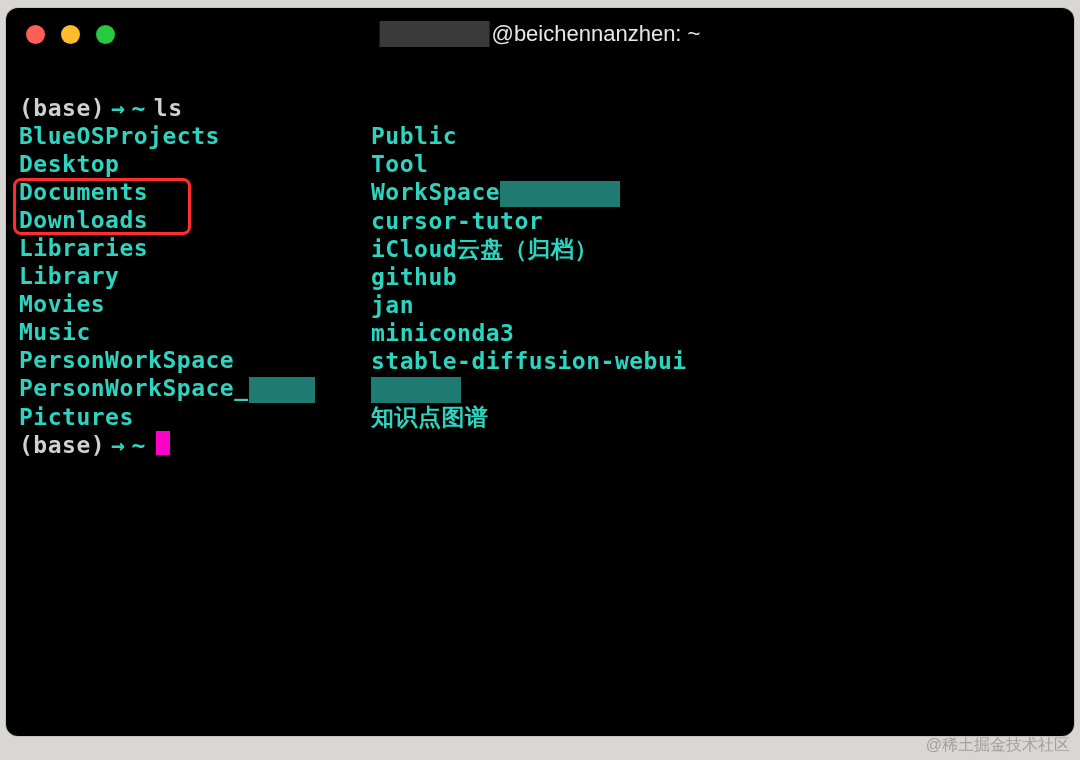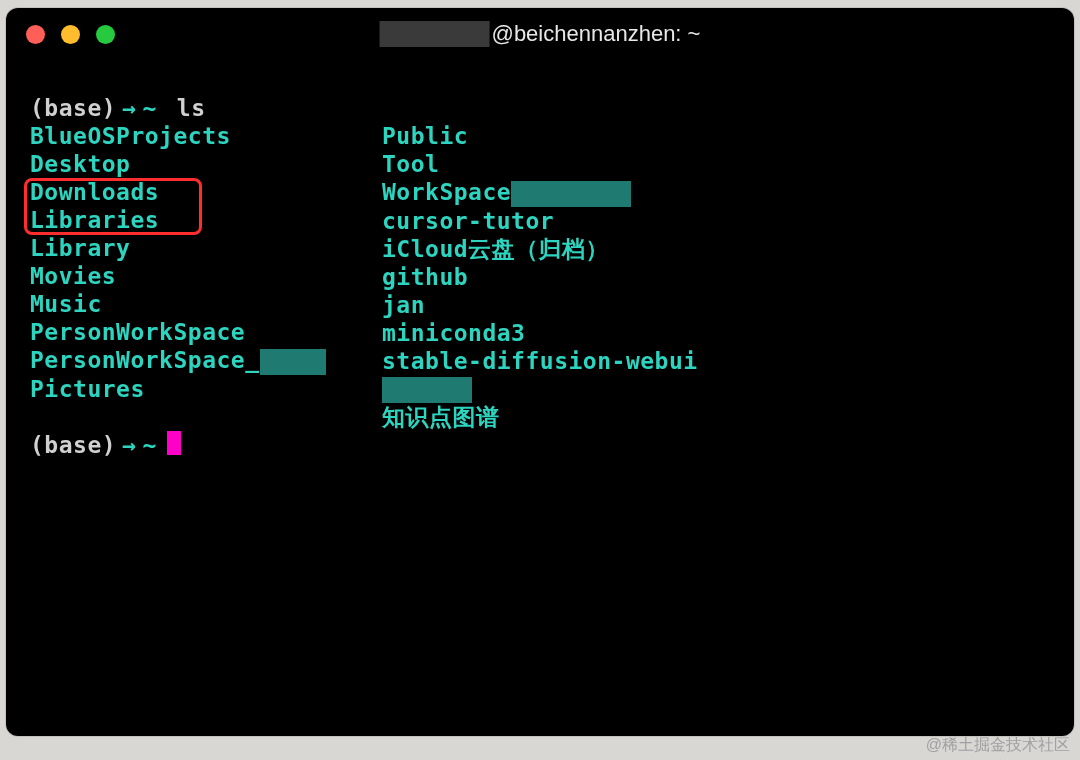--- a/index.html
+++ b/index.html
@@ -54,34 +54,34 @@
       gap: 0;
     }
     .title-redacted {
       display: inline-block;
       width: 110px;
       height: 26px;
       background: #3a3a3a;
       margin-right: 2px;
     }
     .terminal-body {
-      padding: 34px 22px 0 24px;
+      padding: 34px 22px 0 13px;
       font-size: 23px;
       line-height: 28px;
       font-weight: 600;
       letter-spacing: 0.5px;
     }
     .prompt-line {
       display: flex;
       gap: 0;
     }
     .prompt-env { color: #d0d0d0; }
     .prompt-arrow { color: #2dd4bf; margin: 0 6px; }
     .prompt-path { color: #2dd4bf; margin-right: 8px; }
-    .prompt-cmd { color: #d0d0d0; margin-left: 12px; }
+    .prompt-cmd { color: #d0d0d0; }
     .ls-output {
       display: flex;
       margin-top: 0px;
       position: relative;
     }
     .ls-col {
       display: flex;
       flex-direction: column;
     }
     .ls-col-1 { width: 352px; }
@@ -150,20 +150,21 @@
       <span class="prompt-path">~</span>
       <span class="prompt-cmd">ls</span>
     </div>
 
     <div class="ls-output">
       <div class="highlight-box"></div>
 
       <div class="ls-col ls-col-1">
         <span class="ls-item">BlueOSProjects</span>
         <span class="ls-item">Desktop</span>
+        <span class="ls-item">Documents</span>
         <span class="ls-item">Downloads</span>
         <span class="ls-item">Libraries</span>
         <span class="ls-item">Library</span>
         <span class="ls-item">Movies</span>
         <span class="ls-item">Music</span>
         <span class="ls-item">PersonWorkSpace</span>
         <span class="ls-item"><span>PersonWorkSpace_</span><span class="redact-box redact-2"></span></span>
         <span class="ls-item">Pictures</span>
       </div>
 

